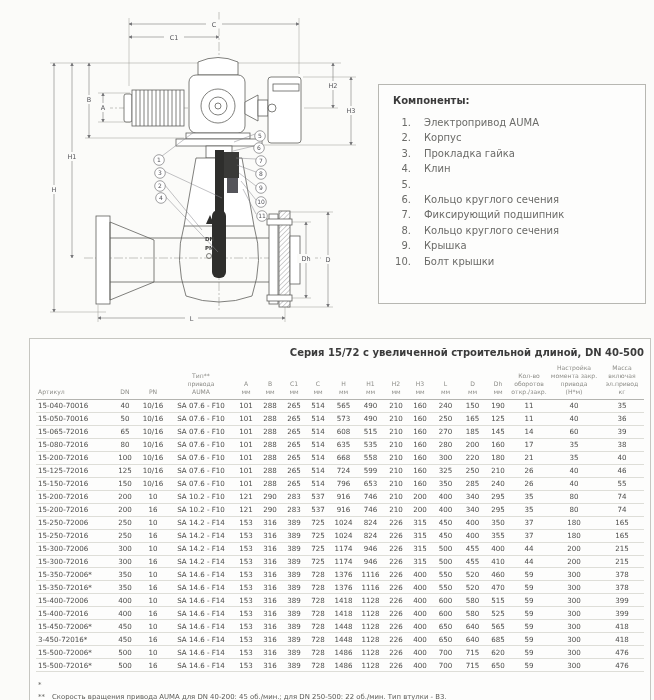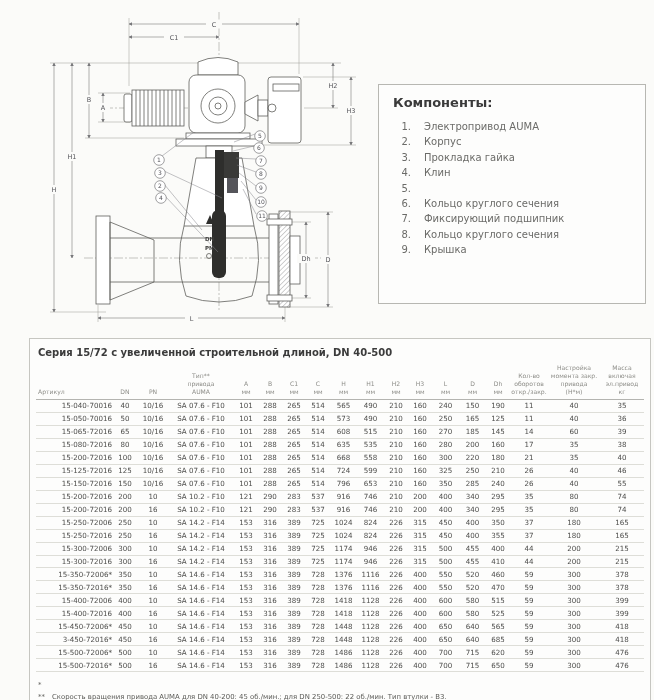--- a/index.html
+++ b/index.html
@@ -21,37 +21,37 @@
   .co-circle{fill:#ffffff;stroke:#77777a;stroke-width:.7;}
   .co-num{font-size:6px;fill:#55555a;text-anchor:middle;}
   .leader{stroke:#84848a;stroke-width:.5;fill:none;}
   .mark{font-size:5.5px;font-weight:bold;fill:#3c3c3a;}
   
   .components-panel{
     position:absolute;left:378px;top:84px;width:268px;height:220px;
     box-sizing:border-box;background:#fdfdfc;border:1px solid #b7b7b2;
     padding:10px 12px;
   }
-  .comp-title{font-size:13px;font-weight:bold;color:#3a3a3a;margin:0 0 9px 2px;}
+  .comp-title{font-size:10px;font-weight:bold;color:#3a3a3a;margin:0 0 9px 2px;}
   .comp-item{display:flex;font-size:10px;color:#6b6b68;line-height:1.54;}
   .comp-num{width:20px;text-align:right;margin-right:13px;flex:none;}
   
   .table-panel{
     position:absolute;left:29px;top:338px;width:622px;box-sizing:border-box;
     background:#fdfdfc;border:1px solid #c6c6c1;padding:6px 6px 10px;
     --cols:76px 26px 30px 66px 24px 24px 24px 24px 27px 27px 24px 24px 27px 27px 24px 38px 52px 44px;
   }
-  .table-title{font-size:10px;font-weight:bold;color:#3b3b3b;margin:2px 0 5px 2px;}
+  .table-title{font-size:10px;font-weight:bold;color:#3b3b3b;margin:2px 0 5px 2px;text-align:right;}
   .thead{display:grid;grid-template-columns:var(--cols);border-bottom:1px solid #b4b4b0;
          padding:1px 0 3px;}
   .th{font-size:6.1px;color:#8d8d88;text-align:center;align-self:end;line-height:1.3;}
   .th:first-child{text-align:left;padding-left:2px;}
   .tr{display:grid;grid-template-columns:var(--cols);border-bottom:1px solid #deded8;}
   .td{font-size:7.1px;color:#4e4e4c;text-align:center;padding:1.7px 0 1.3px;white-space:nowrap;}
-  .td:first-child{text-align:right;padding-left:2px;}
+  .td:first-child{text-align:left;padding-left:2px;}
   .fns{margin-top:8px;}
   .fn{display:flex;font-size:6.9px;color:#5a5a56;line-height:1.62;}
   .fn-m{width:14px;padding-left:2px;flex:none;}
 </style>
 </head>
 <body>
 
 <div class="drawing-wrap">
 <svg viewBox="0 0 354 334" width="354" height="334">
   <defs>
@@ -276,20 +276,24 @@
         <span class="comp-label">Фиксирующий подшипник</span>
       </div>
       <div class="comp-item">
         <span class="comp-num">8.</span>
         <span class="comp-label">Кольцо круглого сечения</span>
       </div>
       <div class="comp-item">
         <span class="comp-num">9.</span>
         <span class="comp-label">Крышка</span>
       </div>
+      <div class="comp-item">
+        <span class="comp-num">10.</span>
+        <span class="comp-label">Болт крышки</span>
+      </div>
     </div>
 </div>
 
 <div class="table-panel">
   <div class="table-title">Серия 15/72 с увеличенной строительной длиной, DN 40-500</div>
   <div class="thead">
       <div class="th">
         <div>Артикул</div>
       </div>
       <div class="th">

